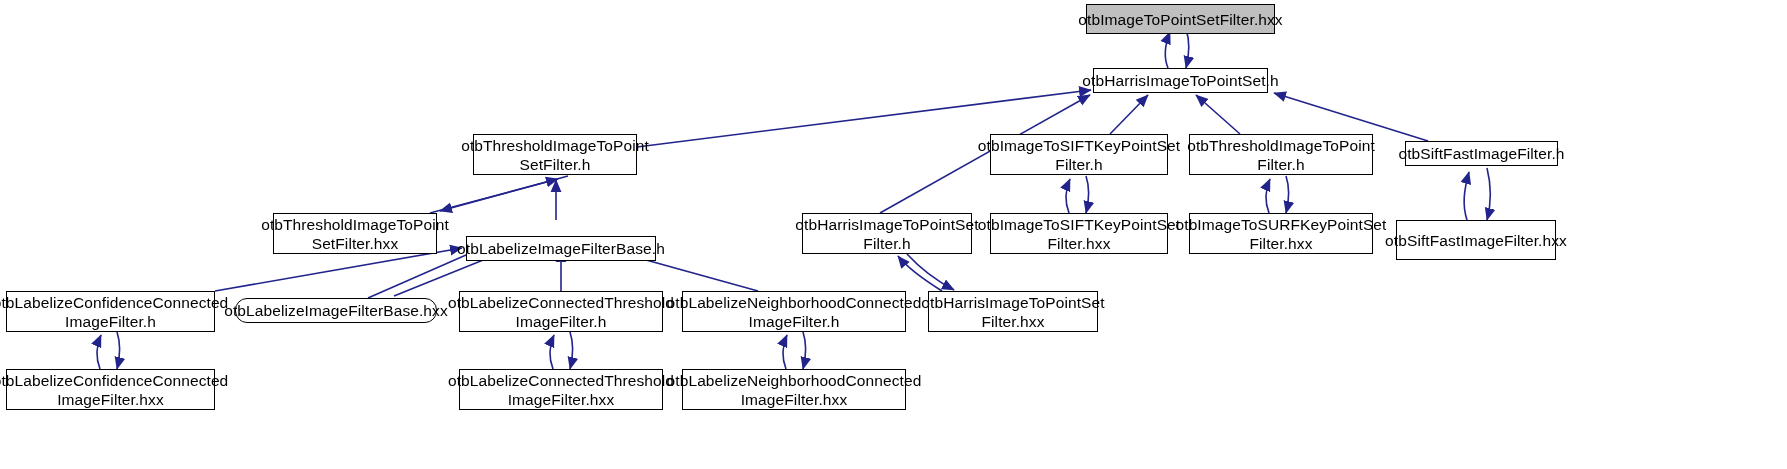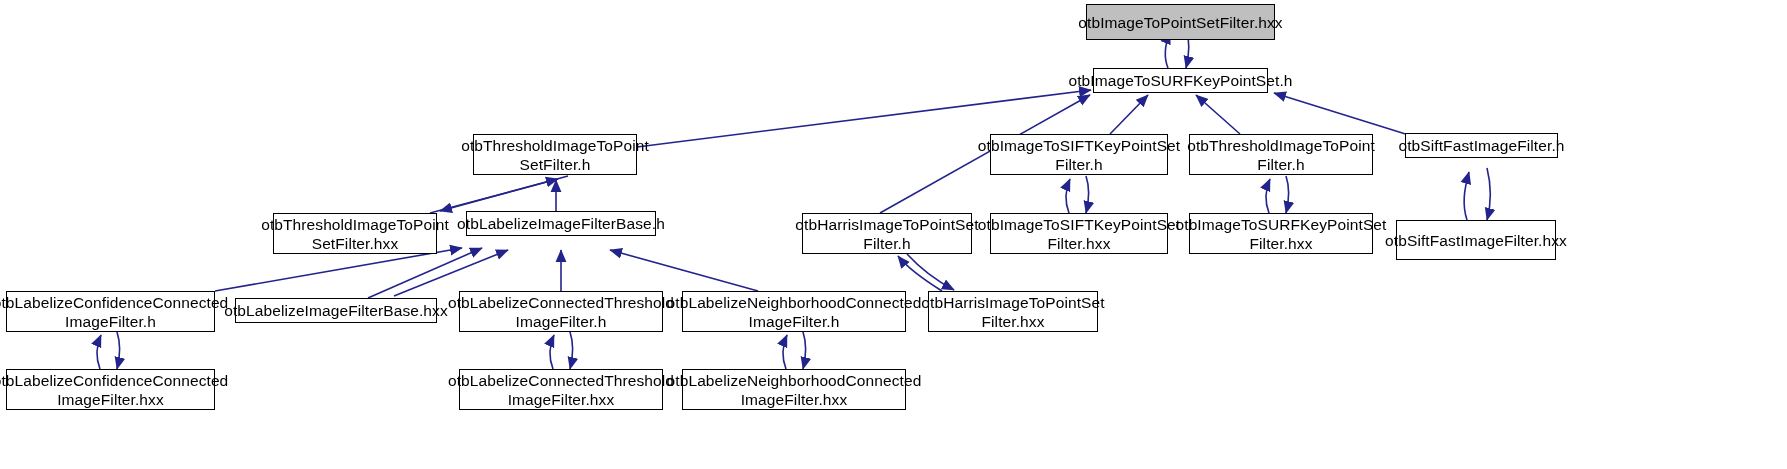--- a/index.html
+++ b/index.html
@@ -97,42 +97,42 @@
 
       <path d="M553,369 C548,356 550,344 554,335"></path>
       <path d="M570,332 C574,344 573,357 570,369"></path>
 
       <path d="M786,369 C781,356 783,344 787,335"></path>
       <path d="M803,332 C807,344 806,357 803,369"></path>
     </g>
   </svg>
 
   <div id="nodes">
-      <div class="node current" style="left: 1086px; top: 4px; width: 189px; height: 36px;">otbImageToPointSetFilter.hxx</div>
-      <div class="node" style="left: 1093px; top: 68px; width: 175px; height: 25px;">otbImageToSURFKeyPointSet.h</div>
+      <div class="node current" style="left: 1086px; top: 4px; width: 189px; height: 30px;">otbImageToPointSetFilter.hxx</div>
+      <div class="node" style="left: 1093px; top: 68px; width: 175px; height: 25px;">otbHarrisImageToPointSet.h</div>
       <div class="node" style="left: 473px; top: 134px; width: 164px; height: 41px;">otbThresholdImageToPoint
 SetFilter.h</div>
       <div class="node" style="left: 990px; top: 134px; width: 178px; height: 41px;">otbImageToSIFTKeyPointSet
 Filter.h</div>
       <div class="node" style="left: 1189px; top: 134px; width: 184px; height: 41px;">otbThresholdImageToPoint
 Filter.h</div>
-      <div class="node" style="left: 1405px; top: 133px; width: 153px; height: 25px;">otbSiftFastImageFilter.h</div>
+      <div class="node" style="left: 1405px; top: 141px; width: 153px; height: 25px;">otbSiftFastImageFilter.h</div>
       <div class="node" style="left: 273px; top: 213px; width: 164px; height: 41px;">otbThresholdImageToPoint
 SetFilter.hxx</div>
-      <div class="node" style="left: 466px; top: 211px; width: 190px; height: 25px;">otbLabelizeImageFilterBase.h</div>
+      <div class="node" style="left: 466px; top: 236px; width: 190px; height: 25px;">otbLabelizeImageFilterBase.h</div>
       <div class="node" style="left: 802px; top: 213px; width: 170px; height: 41px;">otbHarrisImageToPointSet
 Filter.h</div>
       <div class="node" style="left: 990px; top: 213px; width: 178px; height: 41px;">otbImageToSIFTKeyPointSet
 Filter.hxx</div>
       <div class="node" style="left: 1189px; top: 213px; width: 184px; height: 41px;">otbImageToSURFKeyPointSet
 Filter.hxx</div>
       <div class="node" style="left: 1396px; top: 220px; width: 160px; height: 40px;">otbSiftFastImageFilter.hxx</div>
       <div class="node" style="left: 6px; top: 291px; width: 209px; height: 41px;">otbLabelizeConfidenceConnected
 ImageFilter.h</div>
-      <div class="node" style="left: 235px; top: 298px; width: 202px; height: 25px;">otbLabelizeImageFilterBase.hxx</div>
+      <div class="node" style="left: 235px; top: 298px; width: 202px; height: 25px; border-radius: 12px;">otbLabelizeImageFilterBase.hxx</div>
       <div class="node" style="left: 459px; top: 291px; width: 204px; height: 41px;">otbLabelizeConnectedThreshold
 ImageFilter.h</div>
       <div class="node" style="left: 682px; top: 291px; width: 224px; height: 41px;">otbLabelizeNeighborhoodConnected
 ImageFilter.h</div>
       <div class="node" style="left: 928px; top: 291px; width: 170px; height: 41px;">otbHarrisImageToPointSet
 Filter.hxx</div>
       <div class="node" style="left: 6px; top: 369px; width: 209px; height: 41px;">otbLabelizeConfidenceConnected
 ImageFilter.hxx</div>
       <div class="node" style="left: 459px; top: 369px; width: 204px; height: 41px;">otbLabelizeConnectedThreshold
 ImageFilter.hxx</div>

